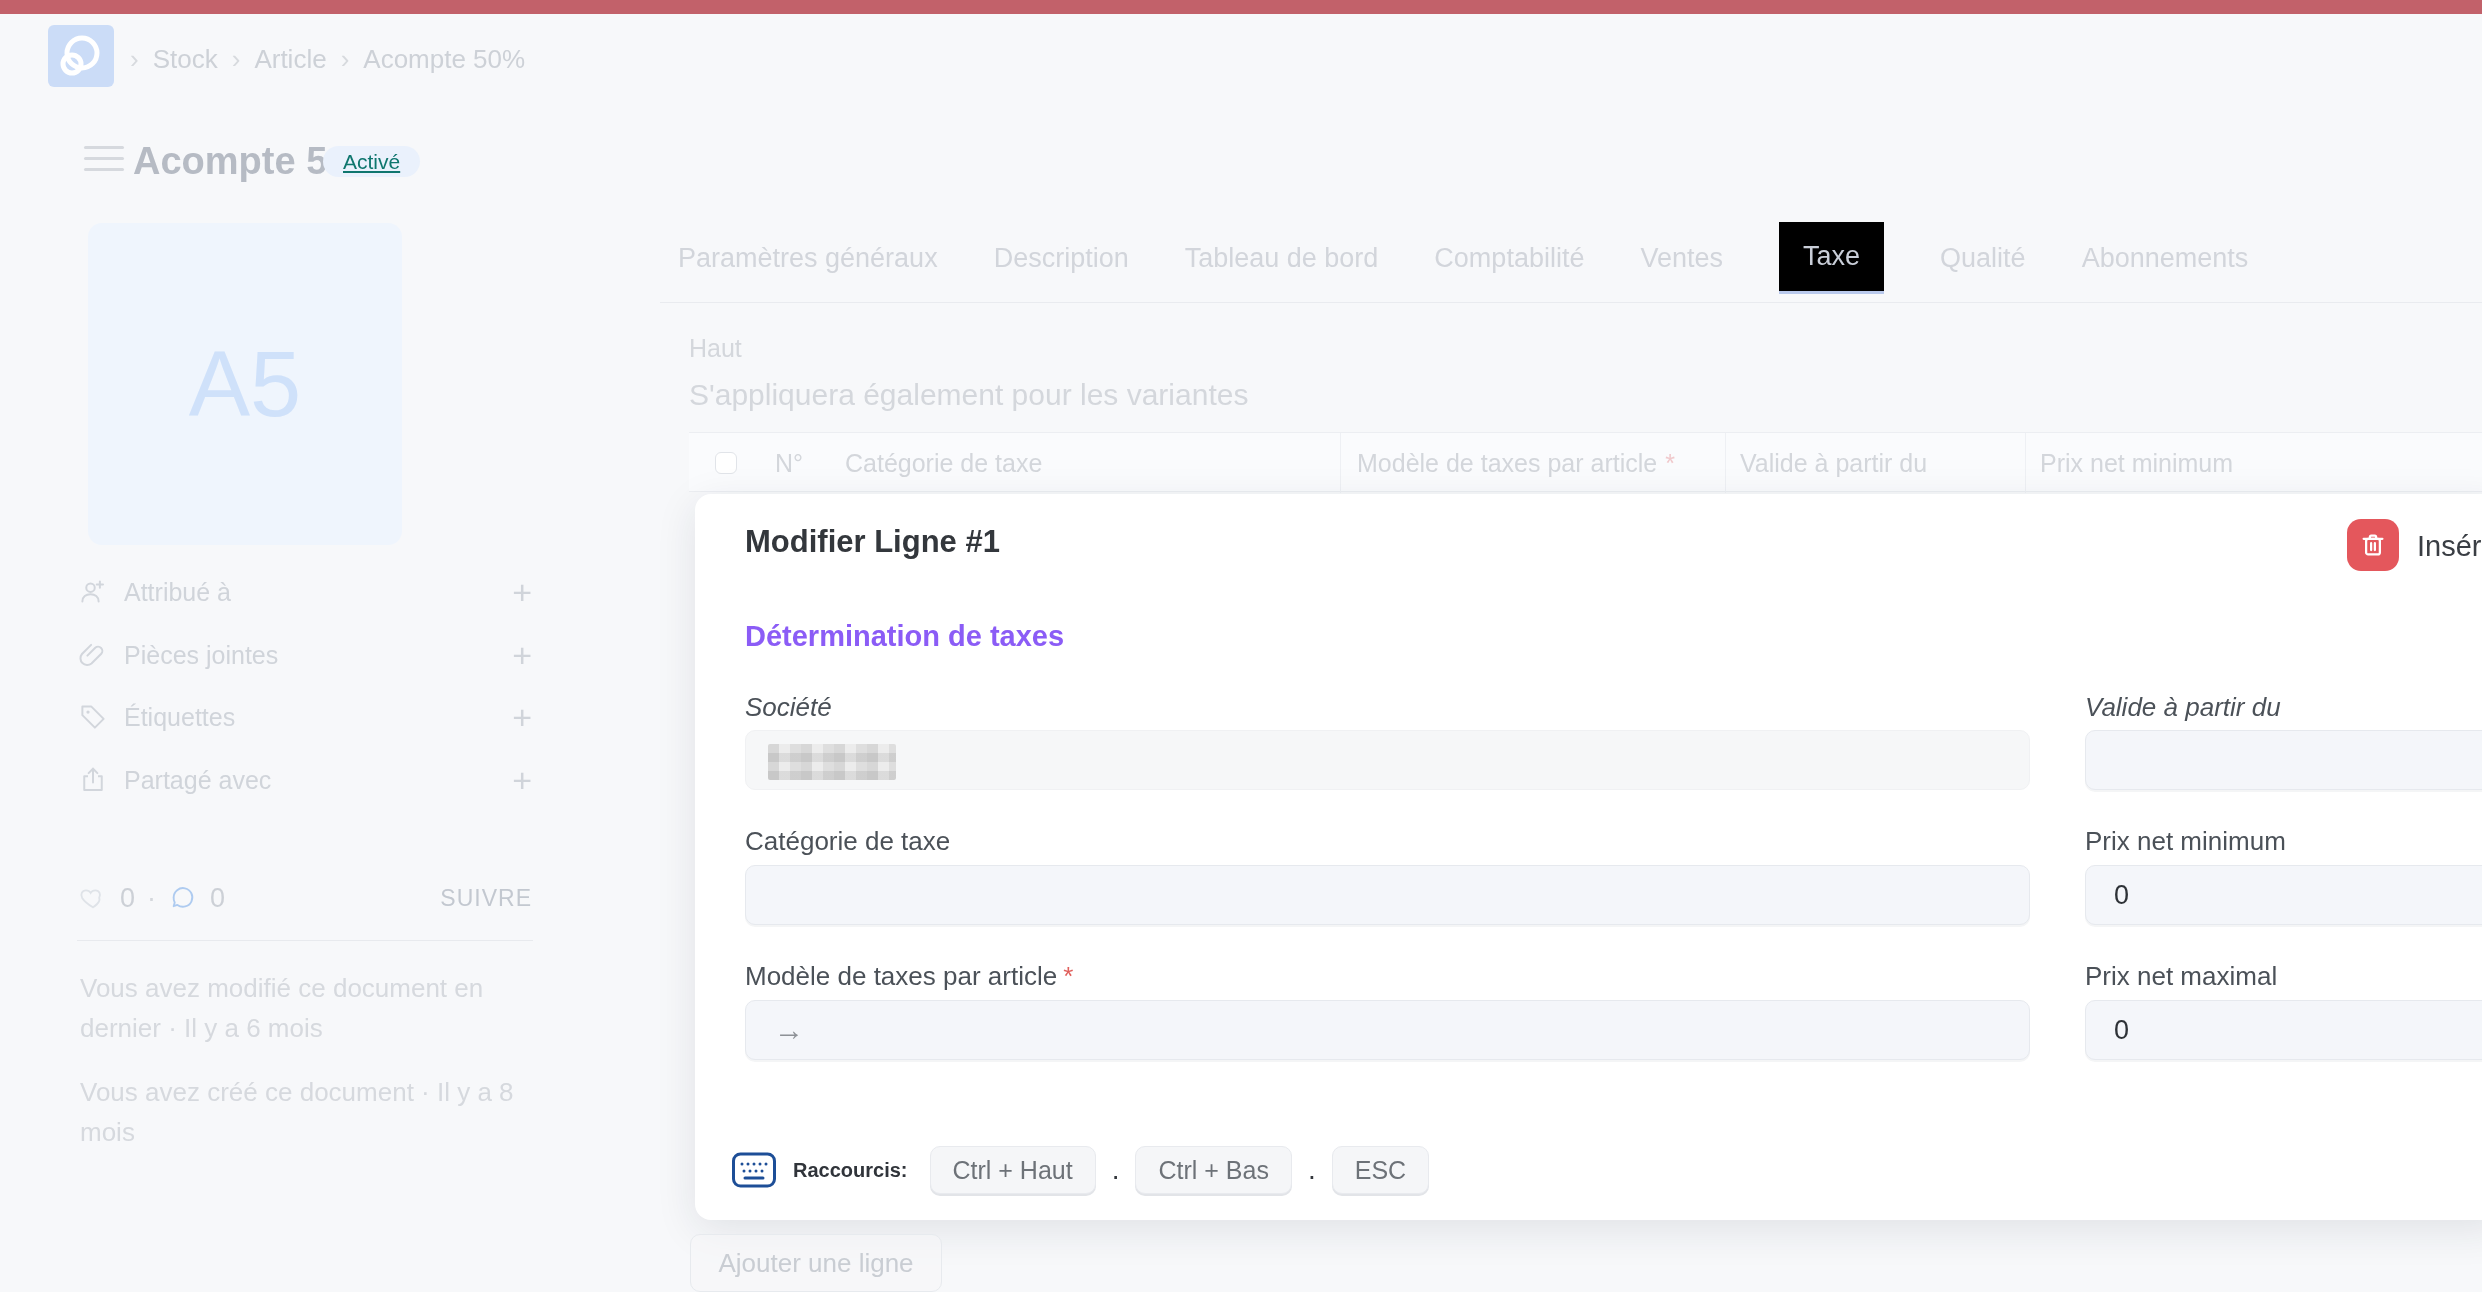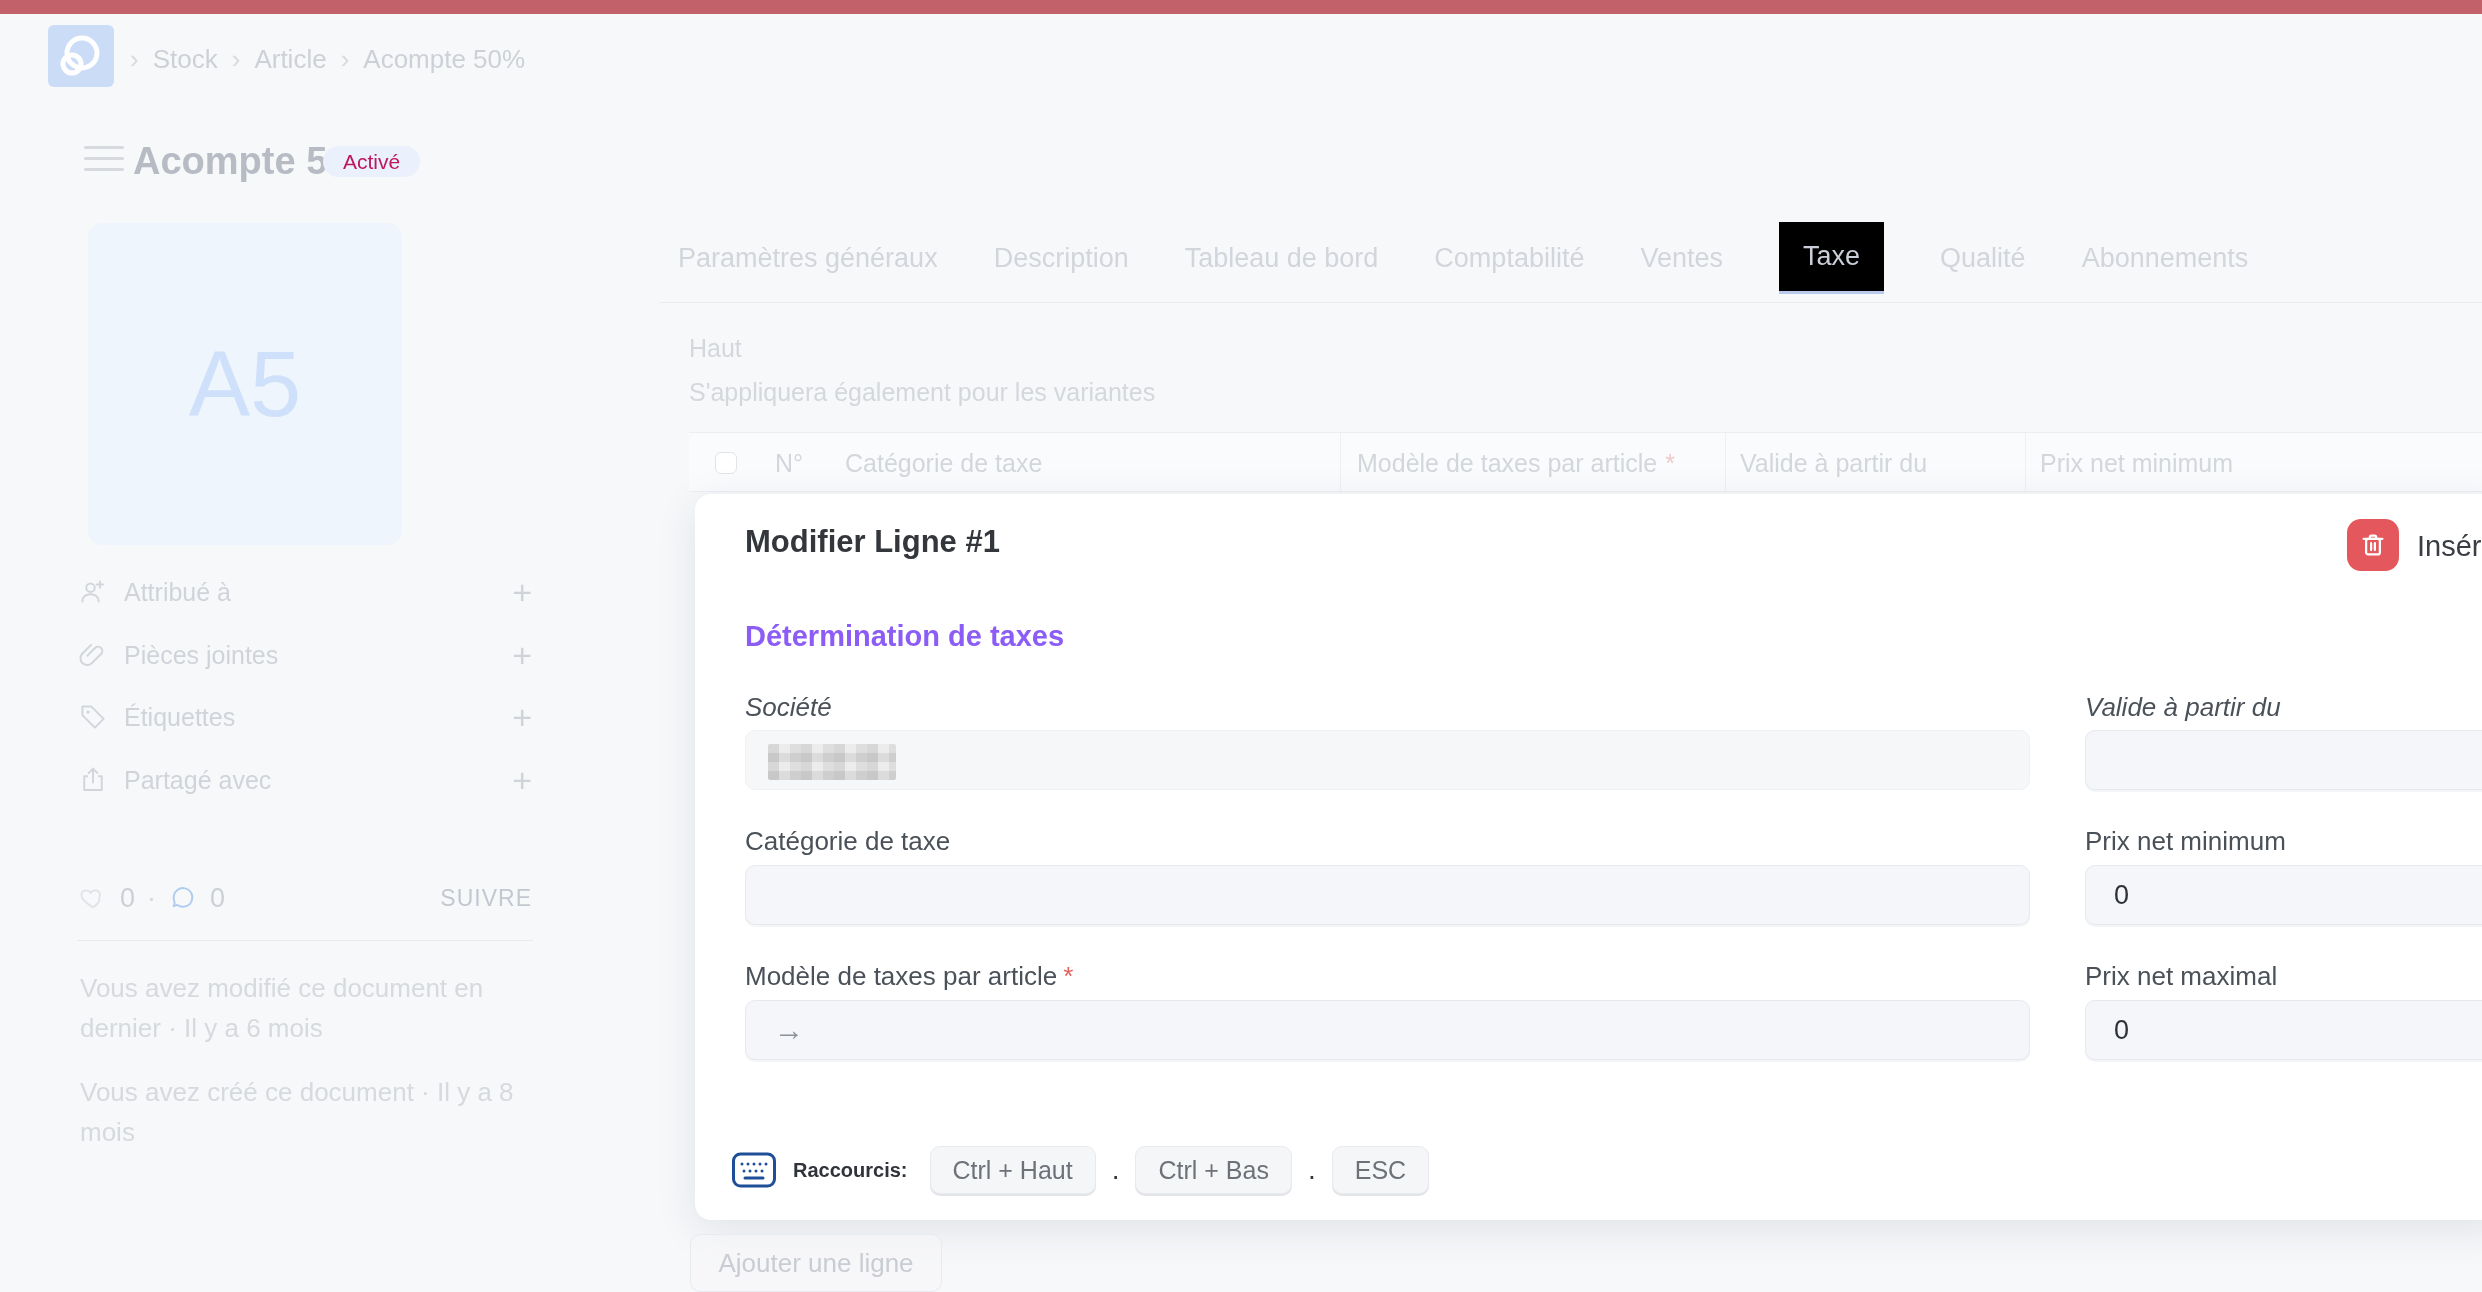--- a/index.html
+++ b/index.html
@@ -15,21 +15,21 @@
               border-radius:6px; display:flex; align-items:center; justify-content:center; }
   .breadcrumb { left:130px; top:40px; height:38px; display:flex; align-items:center;
                 gap:14px; font-size:26px; color:#cdd1d7; }
   .breadcrumb .chev { color:#d7dade; font-size:26px; }
 
   
   .hamburger { left:84px; top:146px; width:40px; height:26px; cursor:pointer; }
   .hamburger i { display:block; height:3px; background:#d6d9de; margin-bottom:8px; border-radius:2px; }
   .page-title { left:133px; top:140px; font-size:38px; font-weight:bold; color:#b6bbc4; }
   .status-badge { left:323px; top:146px; height:31px; padding:0 20px; border-radius:16px;
-                  background:#eaf1fc; color:#be185d; font-size:21px; display:flex; align-items:center; }
+                  background:#eaf1fc; color:#0f766e; font-size:21px; display:flex; align-items:center;text-decoration:underline; }
 
   
   .avatar { left:88px; top:223px; width:314px; height:322px; background:#eff5fd;
             border-radius:14px; display:flex; align-items:center; justify-content:center;
             font-size:92px; color:#cfe1fa; }
   .side-row { left:78px; width:454px; height:44px; display:flex; align-items:center; cursor:pointer; }
   .side-row .lbl { margin-left:16px; font-size:25px; color:#d0d4da; flex:1; }
   .side-row .plus { font-size:34px; font-weight:300; color:#d0d4da; line-height:30px; }
   .row-assigned { top:570px; } .row-attach { top:633px; } .row-tags { top:695px; } .row-shared { top:758px; }
   .likes-row { left:78px; top:878px; width:454px; height:40px; display:flex; align-items:center; font-size:27px; color:#ccd0d6; }
@@ -41,21 +41,21 @@
   .act-1 { top:968px; } .act-2 { top:1072px; }
 
   
   .tabs { left:678px; top:222px; height:72px; display:flex; align-items:stretch; gap:56px; }
   .tab { display:flex; align-items:center; font-size:27px; color:#d2d5db; cursor:pointer; }
   .tab.active { background:#000000; padding:0 24px; border-bottom:3px solid #b9c9ec; color:#c9ced8; }
   .tabs-divider { left:660px; top:302px; width:1822px; height:1px; background:#e9ebef; }
 
   
   .sec-title { left:689px; top:334px; font-size:25px; color:#d4d7dc; }
-  .sec-sub { left:689px; top:378px; font-size:25px; color:#d4d7dc; }
+  .sec-sub { left:689px; top:378px; font-size:30px; color:#d4d7dc; }
   .grid-head { left:689px; top:432px; width:1793px; height:60px; background:#fafbfd;
                border-top:1px solid #eceef2; border-bottom:1px solid #eceef2; }
   .grid-head .cell { position:absolute; top:0; height:60px; display:flex; align-items:center;
                      font-size:25px; color:#d3d6db; }
   .gh-check { left:26px; top:19px; width:22px; height:22px; border:1.5px solid #e1e4e9;
               border-radius:6px; background:#fff; position:absolute; cursor:pointer; }
   .gh-no { left:86px; } .gh-cat { left:156px; } .gh-model { left:668px; } .gh-valid { left:1051px; } .gh-price { left:1351px; }
   .req-faded { color:#f0c9cc; margin-left:8px; }
   .gh-div { position:absolute; top:0; width:1px; height:60px; background:#eef0f4; }
   .ghd-1 { left:651px; } .ghd-2 { left:1036px; } .ghd-3 { left:1336px; }

